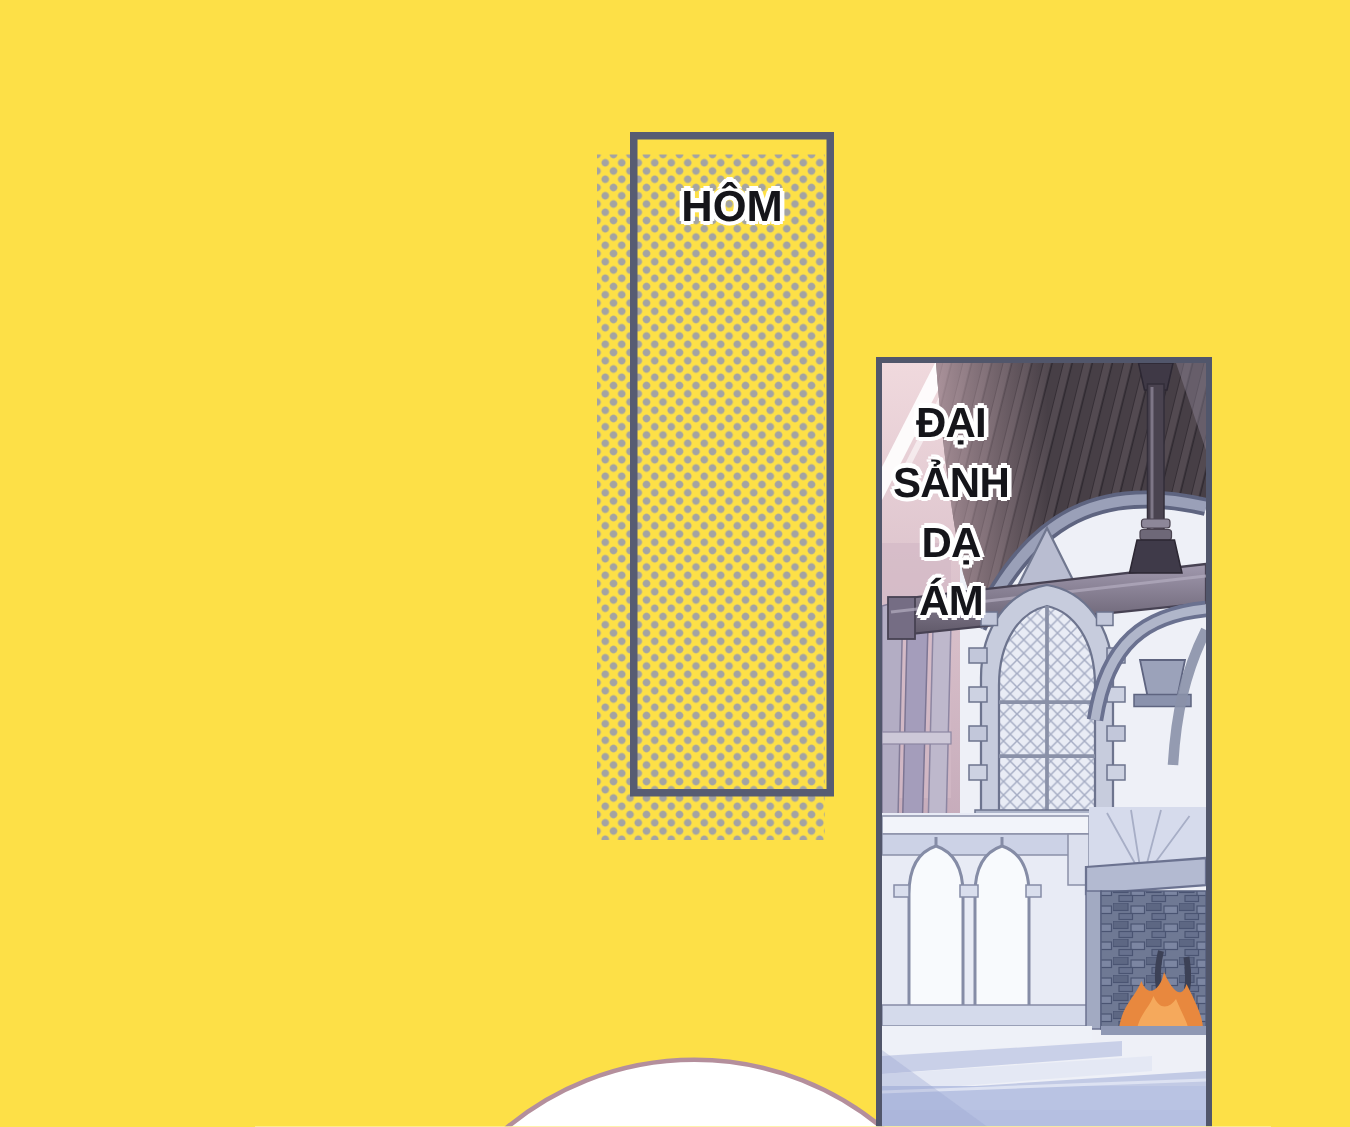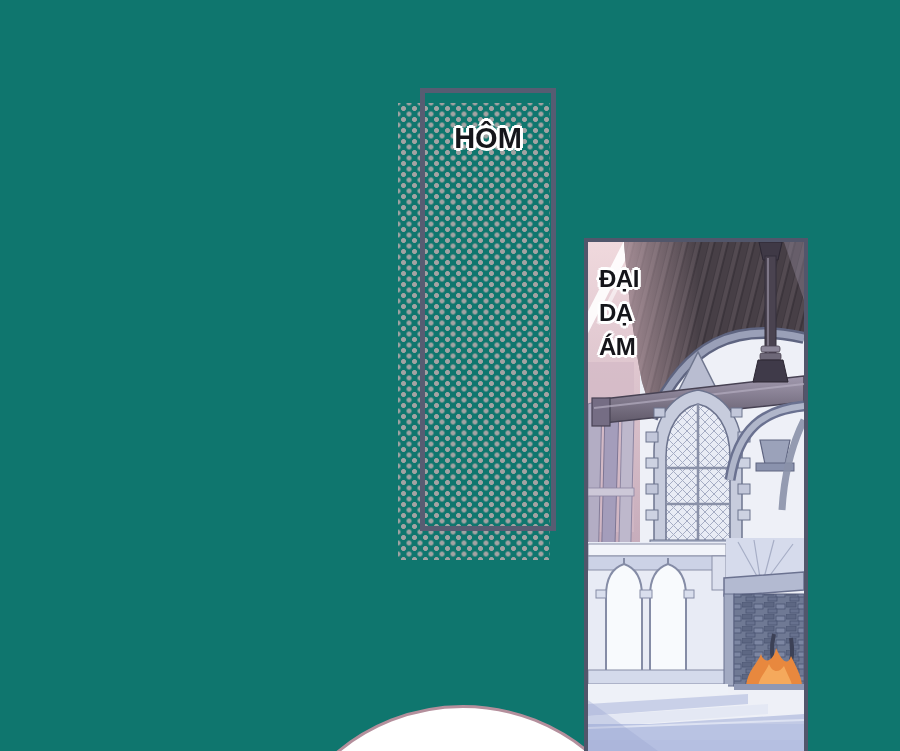--- a/index.html
+++ b/index.html
@@ -1,17 +1,17 @@
 <!DOCTYPE html>
 <html><head>
 <meta charset="utf-8">
 <style>
   html,body{margin:0;padding:0;}
   .page{
-    position:relative;width:900px;height:751px;background:#0f766e;
+    position:relative;width:900px;height:751px;background:#fde047;
     overflow:hidden;font-family:"Liberation Sans", sans-serif;
   }
   
   .dotted-bg{
     position:absolute;left:398px;top:103px;width:152px;height:457px;z-index:1;
     background-image:
       radial-gradient(circle, #a3a3a3 2.1px, rgba(163,163,163,0) 2.9px),
       radial-gradient(circle, #a3a3a3 2.1px, rgba(163,163,163,0) 2.9px);
     background-size:11px 11px;
     background-position:0 0, 5.5px 5.5px;
@@ -35,25 +35,24 @@
   }
   
   .panel-scene{
     position:absolute;left:584px;top:238px;width:224px;height:513px;z-index:4;
     border:4px solid #51566b;border-bottom:none;box-sizing:border-box;
     background:#eef0f7;
   }
   .panel-scene svg{position:absolute;left:0;top:0;display:block;}
   .caption-scene{
     position:absolute;left:0px;top:20px;width:92px;z-index:5;
-    font-weight:bold;font-size:24px;line-height:1.42;
+    text-align:center;font-weight:bold;font-size:28px;line-height:1.42;
     color:#15151a;letter-spacing:-0.5px;
     text-shadow:-2px -2px 0 #fff,2px -2px 0 #fff,-2px 2px 0 #fff,2px 2px 0 #fff,
                 -3px 0 0 #fff,3px 0 0 #fff,0 -3px 0 #fff,0 3px 0 #fff;
-    padding-left:11px;
   }
 </style>
 </head>
 <body>
 
 <div class="page">
 
   <div class="dotted-bg"></div>
 
   <div class="panel-frame"></div>
@@ -201,18 +200,19 @@
       <g>
         <rect x="0" y="496" width="216" height="13" fill="#b5bfe1"></rect>
         <rect x="0" y="482" width="216" height="16" fill="#b9c3e3"></rect>
         <path d="M0,486 L216,478" stroke="#dde2f2" stroke-width="2"></path>
         <polygon points="0,458 70,509 0,509" fill="#9aa6d0" opacity="0.35"></polygon>
       </g>
     </svg>
 
     <div class="caption-scene">
       <div>ĐẠI</div>
+      <div>SẢNH</div>
       <div>DẠ</div>
       <div>ÁM</div>
     </div>
   </div>
 
 </div>
 
 </body></html>

